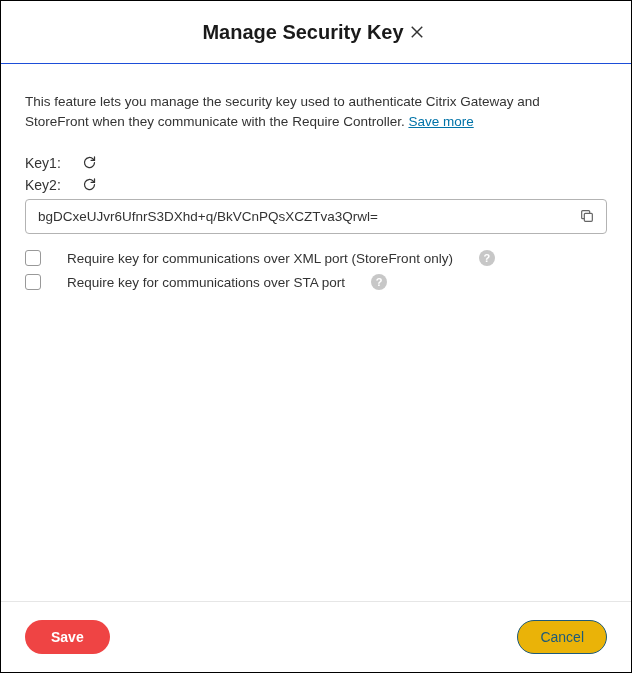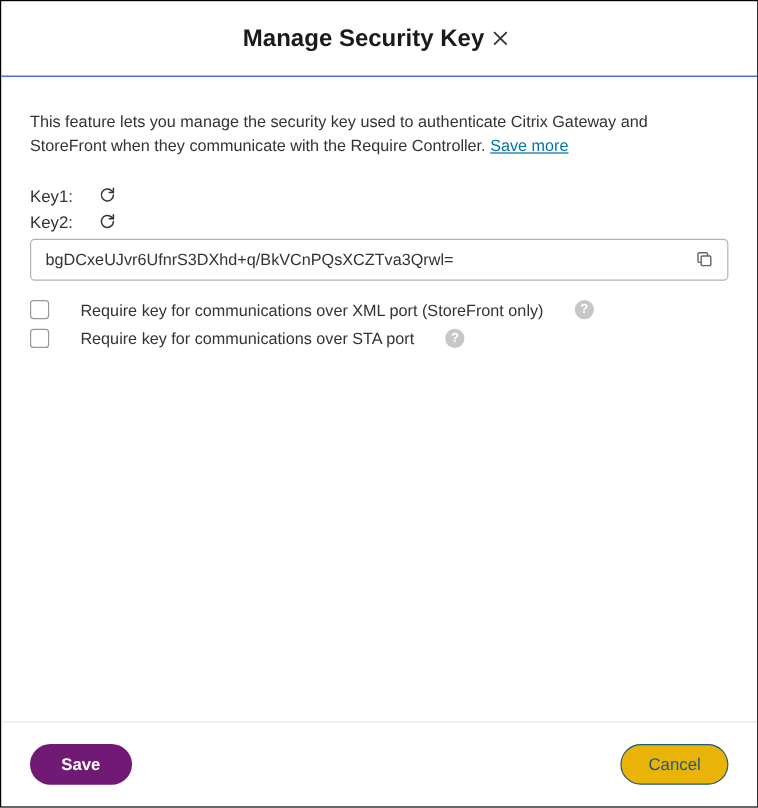--- a/index.html
+++ b/index.html
@@ -148,21 +148,21 @@
       flex-shrink: 0;
     }
     .footer {
       display: flex;
       justify-content: space-between;
       align-items: center;
       padding: 18px 24px;
       border-top: 1px solid #e6e6e6;
     }
     .btn-save {
-      background: #701a75;
+      background: #ef4444;
       color: #fff;
       border: none;
       border-radius: 20px;
       padding: 9px 26px;
       font-size: 14px;
       font-weight: 600;
       cursor: pointer;
     }
     .btn-cancel {
       background: #eab308;

